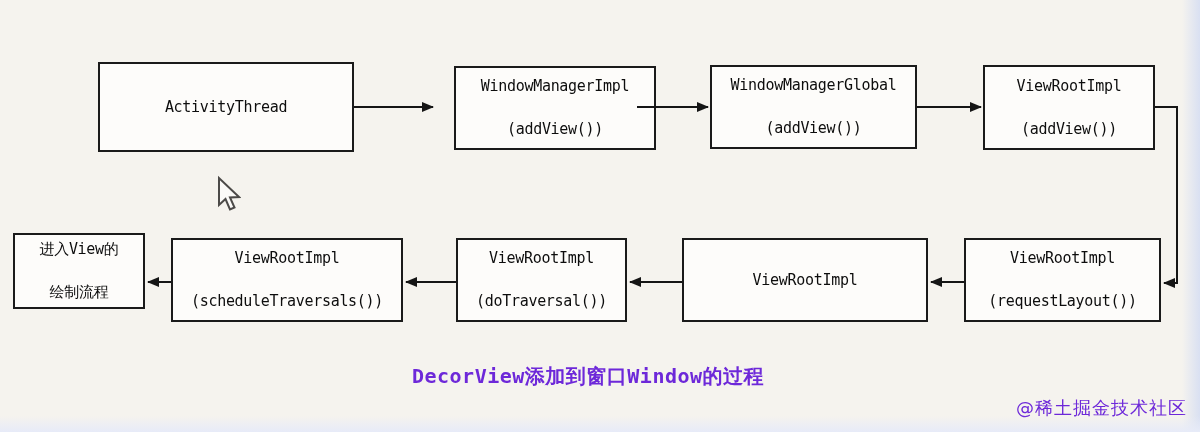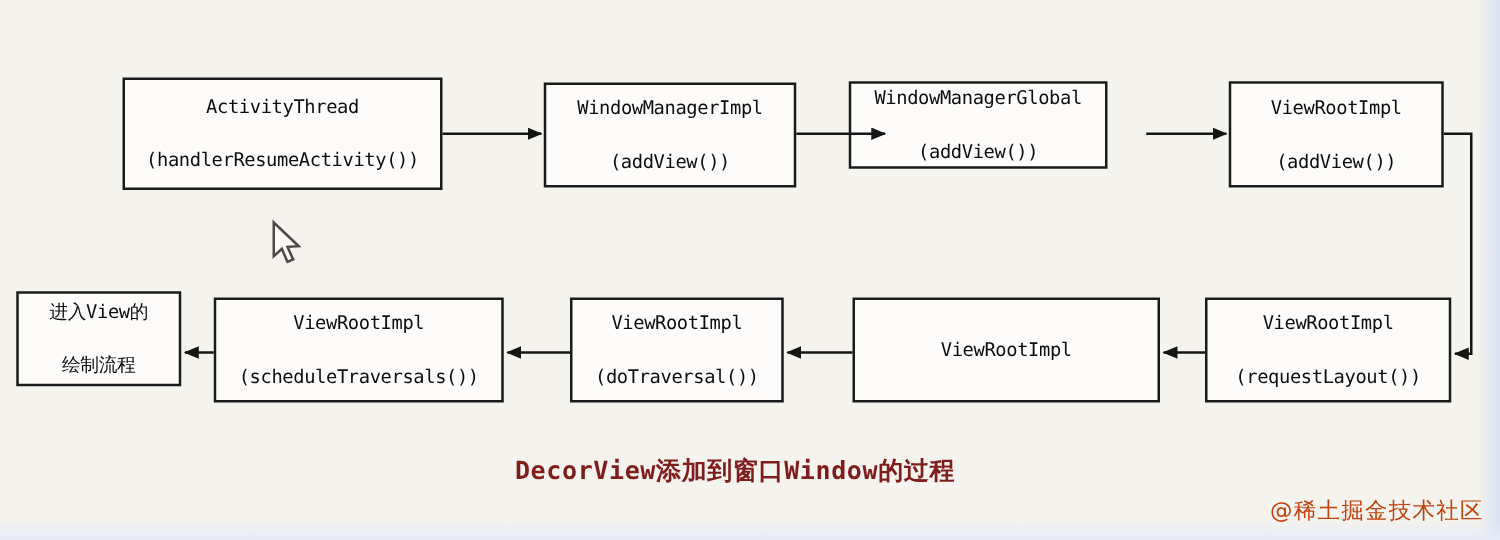--- a/index.html
+++ b/index.html
@@ -56,54 +56,53 @@
     pointer-events: none;
   }
   .caption {
     position: absolute;
     left: 0;
     top: 363px;
     width: 1176px;
     text-align: center;
     font-size: 20px;
     font-weight: bold;
-    color: #7f1d1d;
+    color: #6d28d9;
     letter-spacing: 0.5px;
   }
   .watermark {
     position: absolute;
     left: 1016px;
     top: 396px;
     font-size: 18px;
-    color: #c2410c;
+    color: #6d28d9;
     font-family: "DejaVu Sans", "Liberation Sans", sans-serif;
     letter-spacing: 1px;
   }
   .cursor {
     position: absolute;
     left: 215px;
     top: 175px;
     width: 26px;
     height: 38px;
   }
 </style>
 </head>
 <body>
 
 <div class="canvas">
 
   <div class="node" style="left:98px;  top:62px; width:256px; height:90px">
     <span>ActivityThread</span>
-    <span>(handlerResumeActivity())</span>
   </div>
-  <div class="node" style="left:435px; top:66px; width:202px; height:84px">
+  <div class="node" style="left:454px; top:66px; width:202px; height:84px">
     <span>WindowManagerImpl</span>
     <span>(addView())</span>
   </div>
-  <div class="node" style="left:679px; top:65px; width:207px; height:70px">
+  <div class="node" style="left:710px; top:65px; width:207px; height:84px">
     <span>WindowManagerGlobal</span>
     <span>(addView())</span>
   </div>
   <div class="node" style="left:983px; top:65px; width:172px; height:85px">
     <span>ViewRootImpl</span>
     <span>(addView())</span>
   </div>
 
   <div class="node" style="left:964px; top:238px; width:197px; height:84px">
     <span>ViewRootImpl</span>

